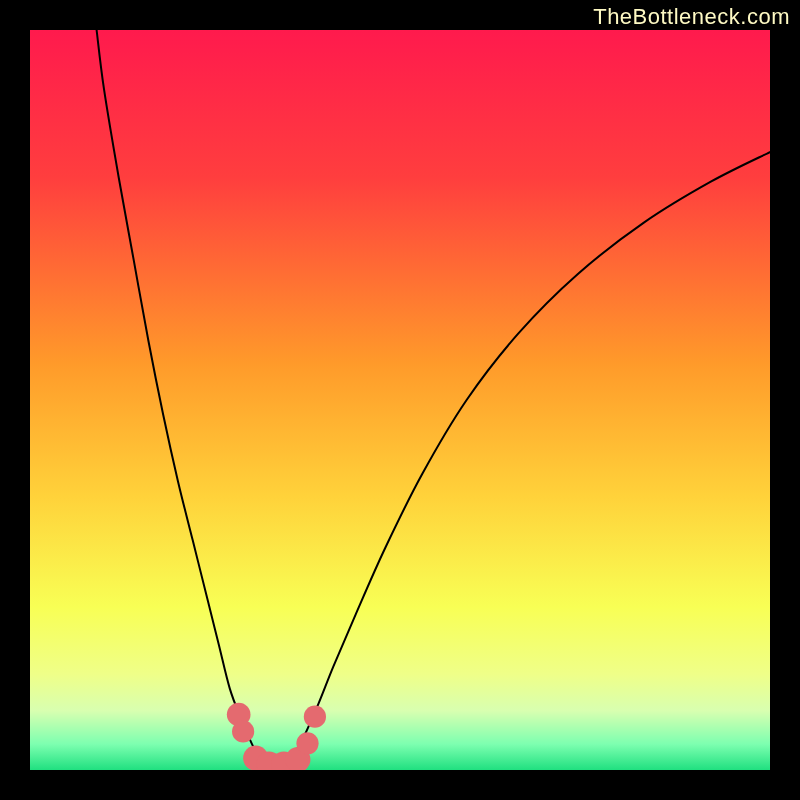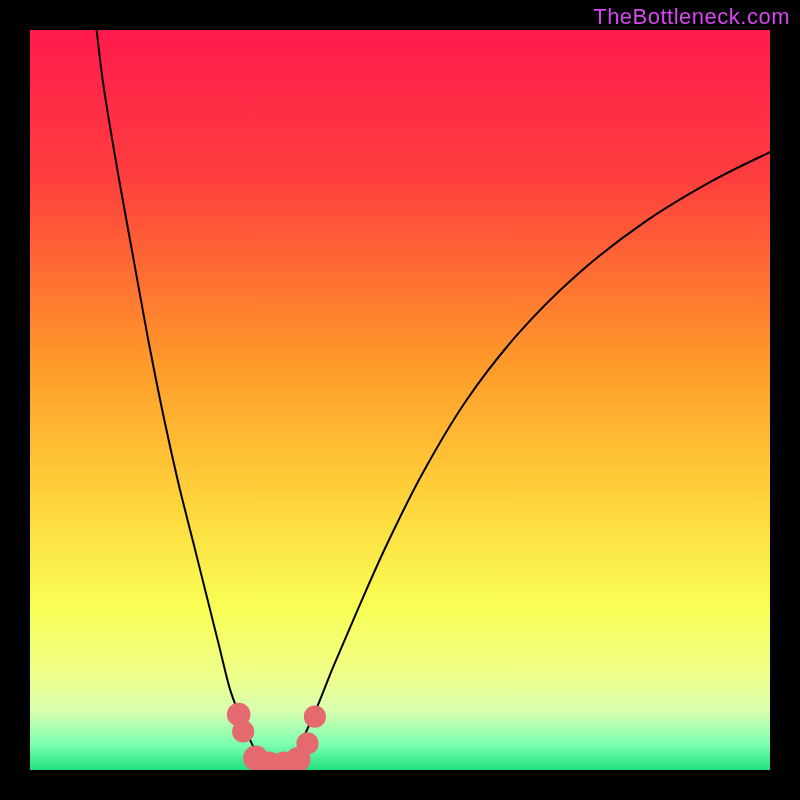--- a/index.html
+++ b/index.html
@@ -14,21 +14,21 @@
   .frame {
     position: relative;
     width: 800px;
     height: 800px;
     background: #000;
   }
   .watermark {
     position: absolute;
     top: 4px;
     right: 10px;
-    color: #d946ef;
+    color: #fef9c3;
     font-size: 22px;
     font-weight: 500;
     letter-spacing: 0.5px;
     z-index: 50;
   }
   .plot-wrap {
     position: absolute;
     left: 30px;
     top: 30px;
     width: 740px;

